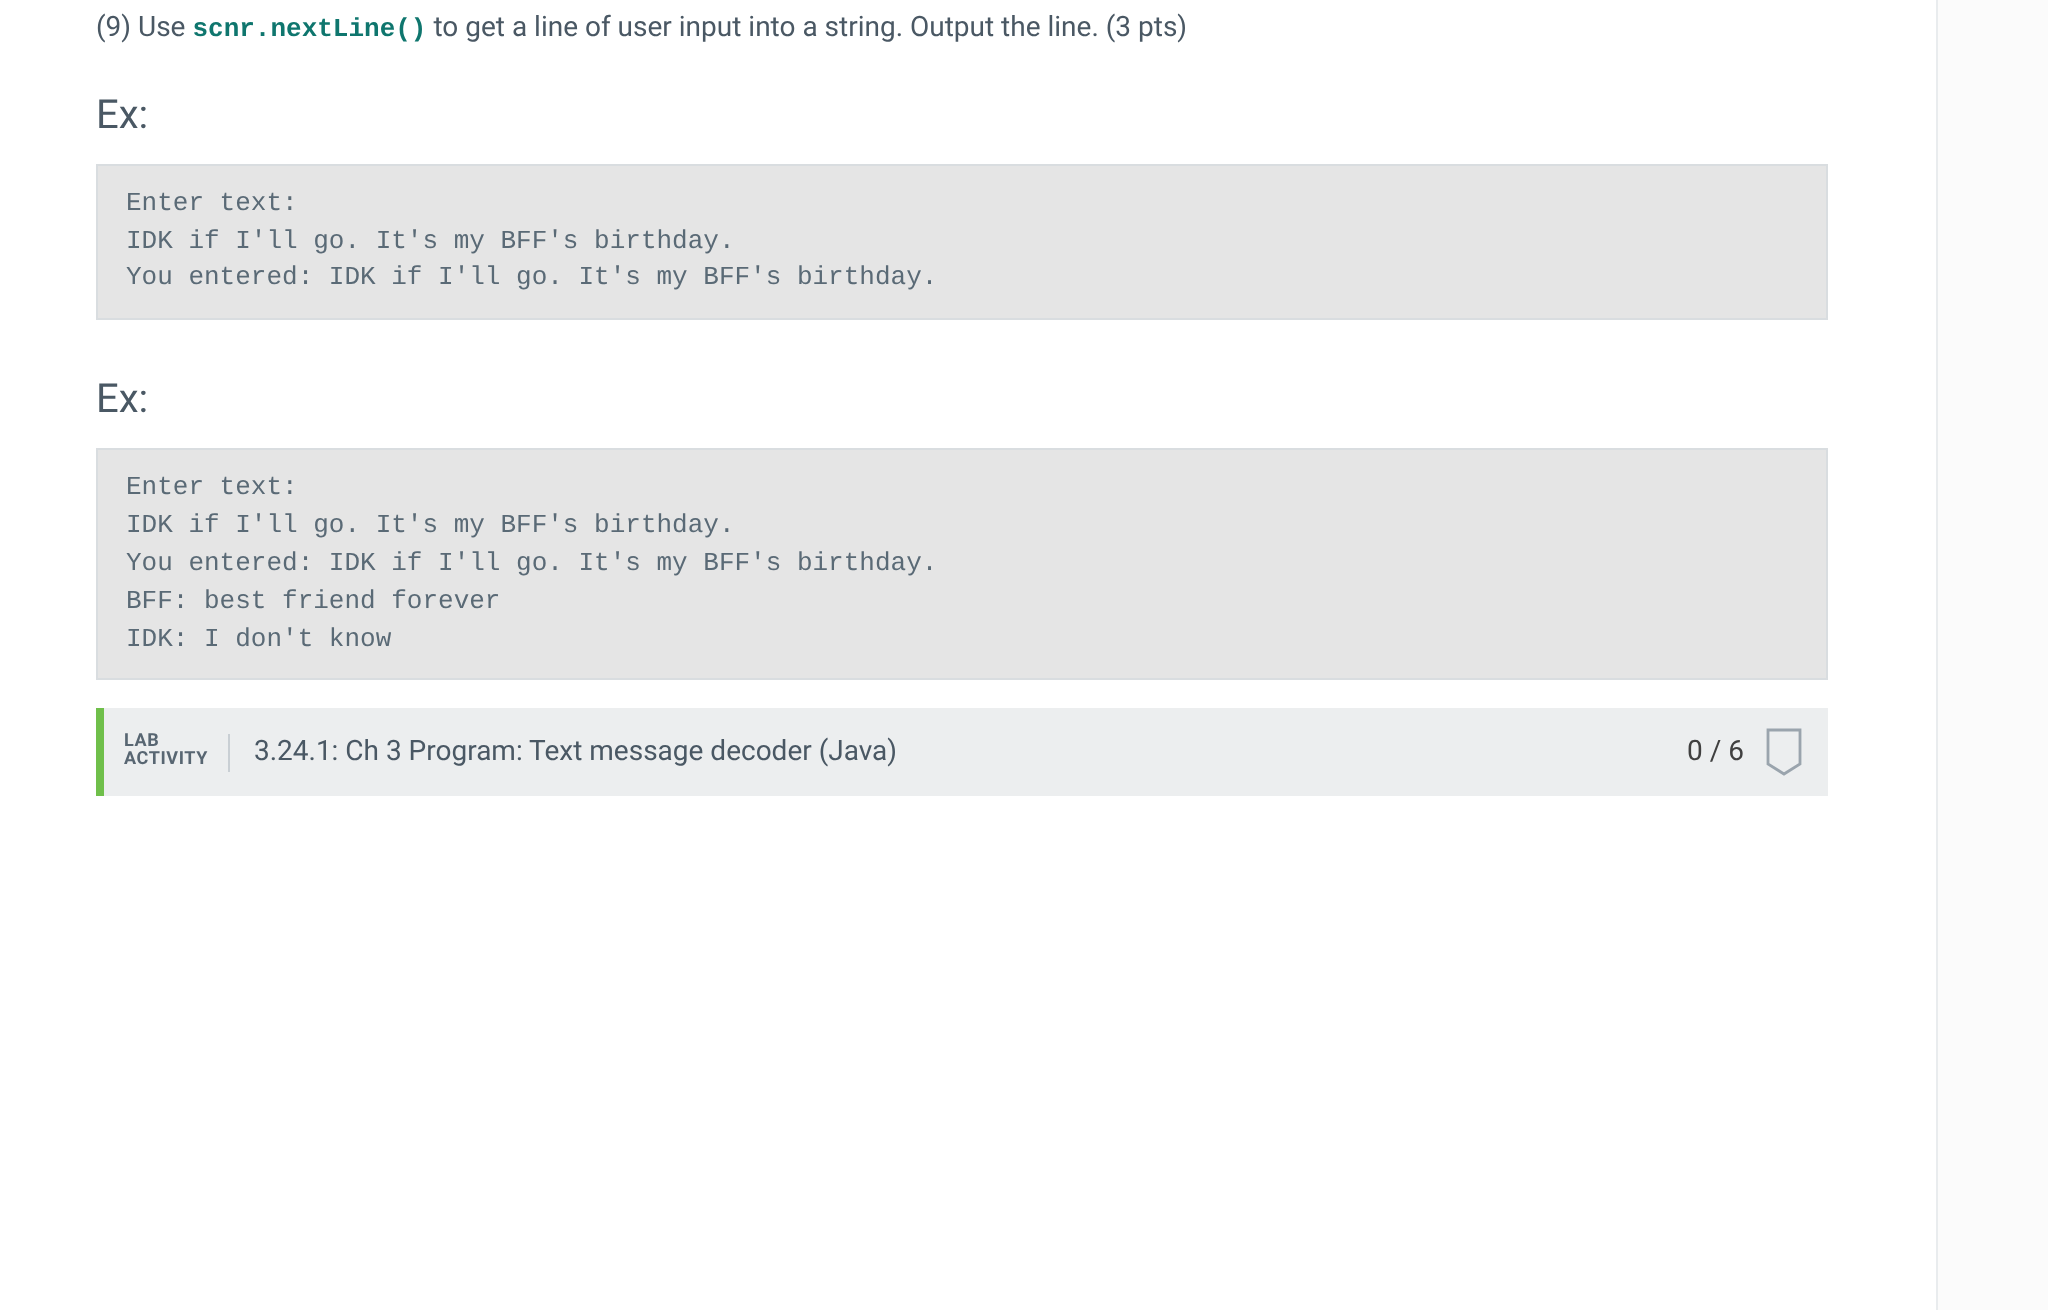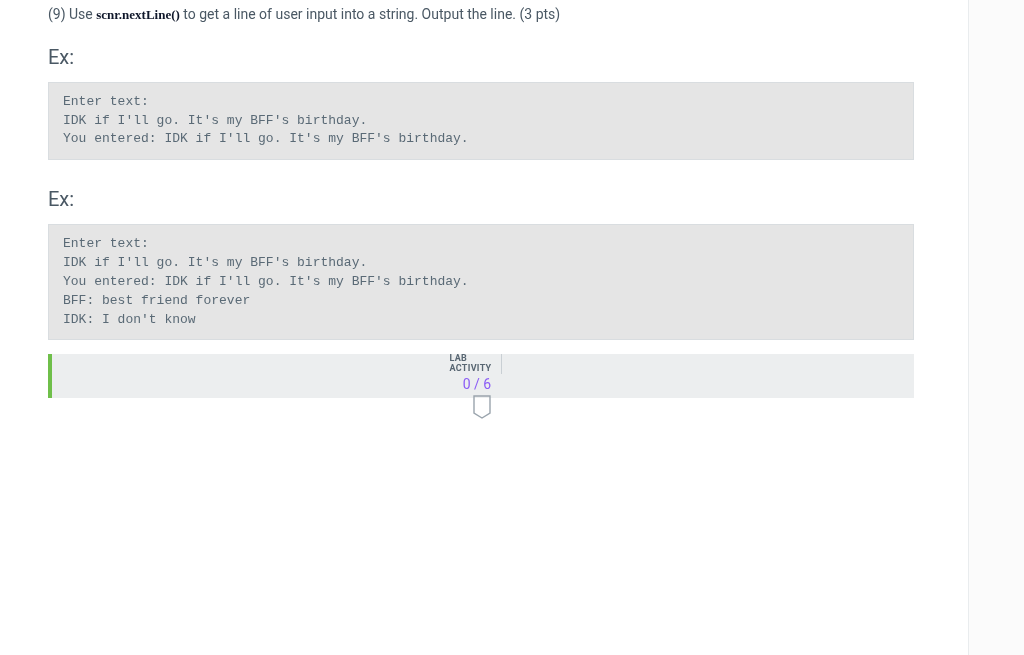--- a/index.html
+++ b/index.html
@@ -29,23 +29,23 @@
     margin: 0 0 18px 0;
     letter-spacing: 0.2px;
   }
   p.instr {
     margin: 0 0 16px 0;
     color: #4a5864;
     font-size: 14px;
     line-height: 1.55;
   }
   code.inline {
-    font-family: Liberation Serif, serif;
+    font-family: Liberation Mono, monospace;
     font-weight: bold;
-    color: #0f172a;
+    color: #0f766e;
     font-size: 13px;
   }
   .exlabel {
     margin: 0 0 10px 0;
     color: #4a5864;
     font-size: 20px;
   }
   pre.codeblock {
     background: #e5e5e5;
     border: 1px solid #d9dde0;
@@ -73,40 +73,39 @@
   .lab-bar {
     display: flex;
     align-items: center;
     background: #eceeef;
     border-left: 4px solid #6fbf4a;
     height: 44px;
     padding: 0 12px 0 10px;
     font-size: 14px;
     color: #4a5864;
     margin-top: 4px;
-    flex-direction: column;
   }
   .lab-tag {
     font-size: 9px;
     font-weight: 700;
     color: #586672;
     line-height: 1.1;
     letter-spacing: 0.3px;
     padding-right: 10px;
     border-right: 1px solid #c9cfd4;
     margin-right: 12px;
     text-align: left;
   }
   .lab-title {
     flex: 1;
     color: #4a5864;
     font-size: 14px;
   }
   .lab-score {
-    color: #8b5cf6;
+    color: #404040;
     font-size: 14px;
     margin-right: 10px;
   }
   .lab-badge {
     width: 20px; height: 24px;
     position: relative;
   }
   .lab-badge svg { display: block; }
   .right-gutter {
     position:absolute;
@@ -143,20 +142,21 @@
 BFF: best friend forever
 IDK: I don't know</pre>
 
 
 
     <div class="lab-bar">
       <div class="lab-tag">
         <div>LAB</div>
         <div>ACTIVITY</div>
       </div>
+      <div class="lab-title">3.24.1: Ch 3 Program: Text message decoder (Java)</div>
       <div class="lab-score">0 / 6</div>
       <div class="lab-badge">
         <svg width="20" height="24" viewBox="0 0 20 24">
           <path d="M2 1 H18 V18 L10 23 L2 18 Z" fill="none" stroke="#9aa4ad" stroke-width="1.4"></path>
         </svg>
       </div>
     </div>
 
   </div>
 </div>

